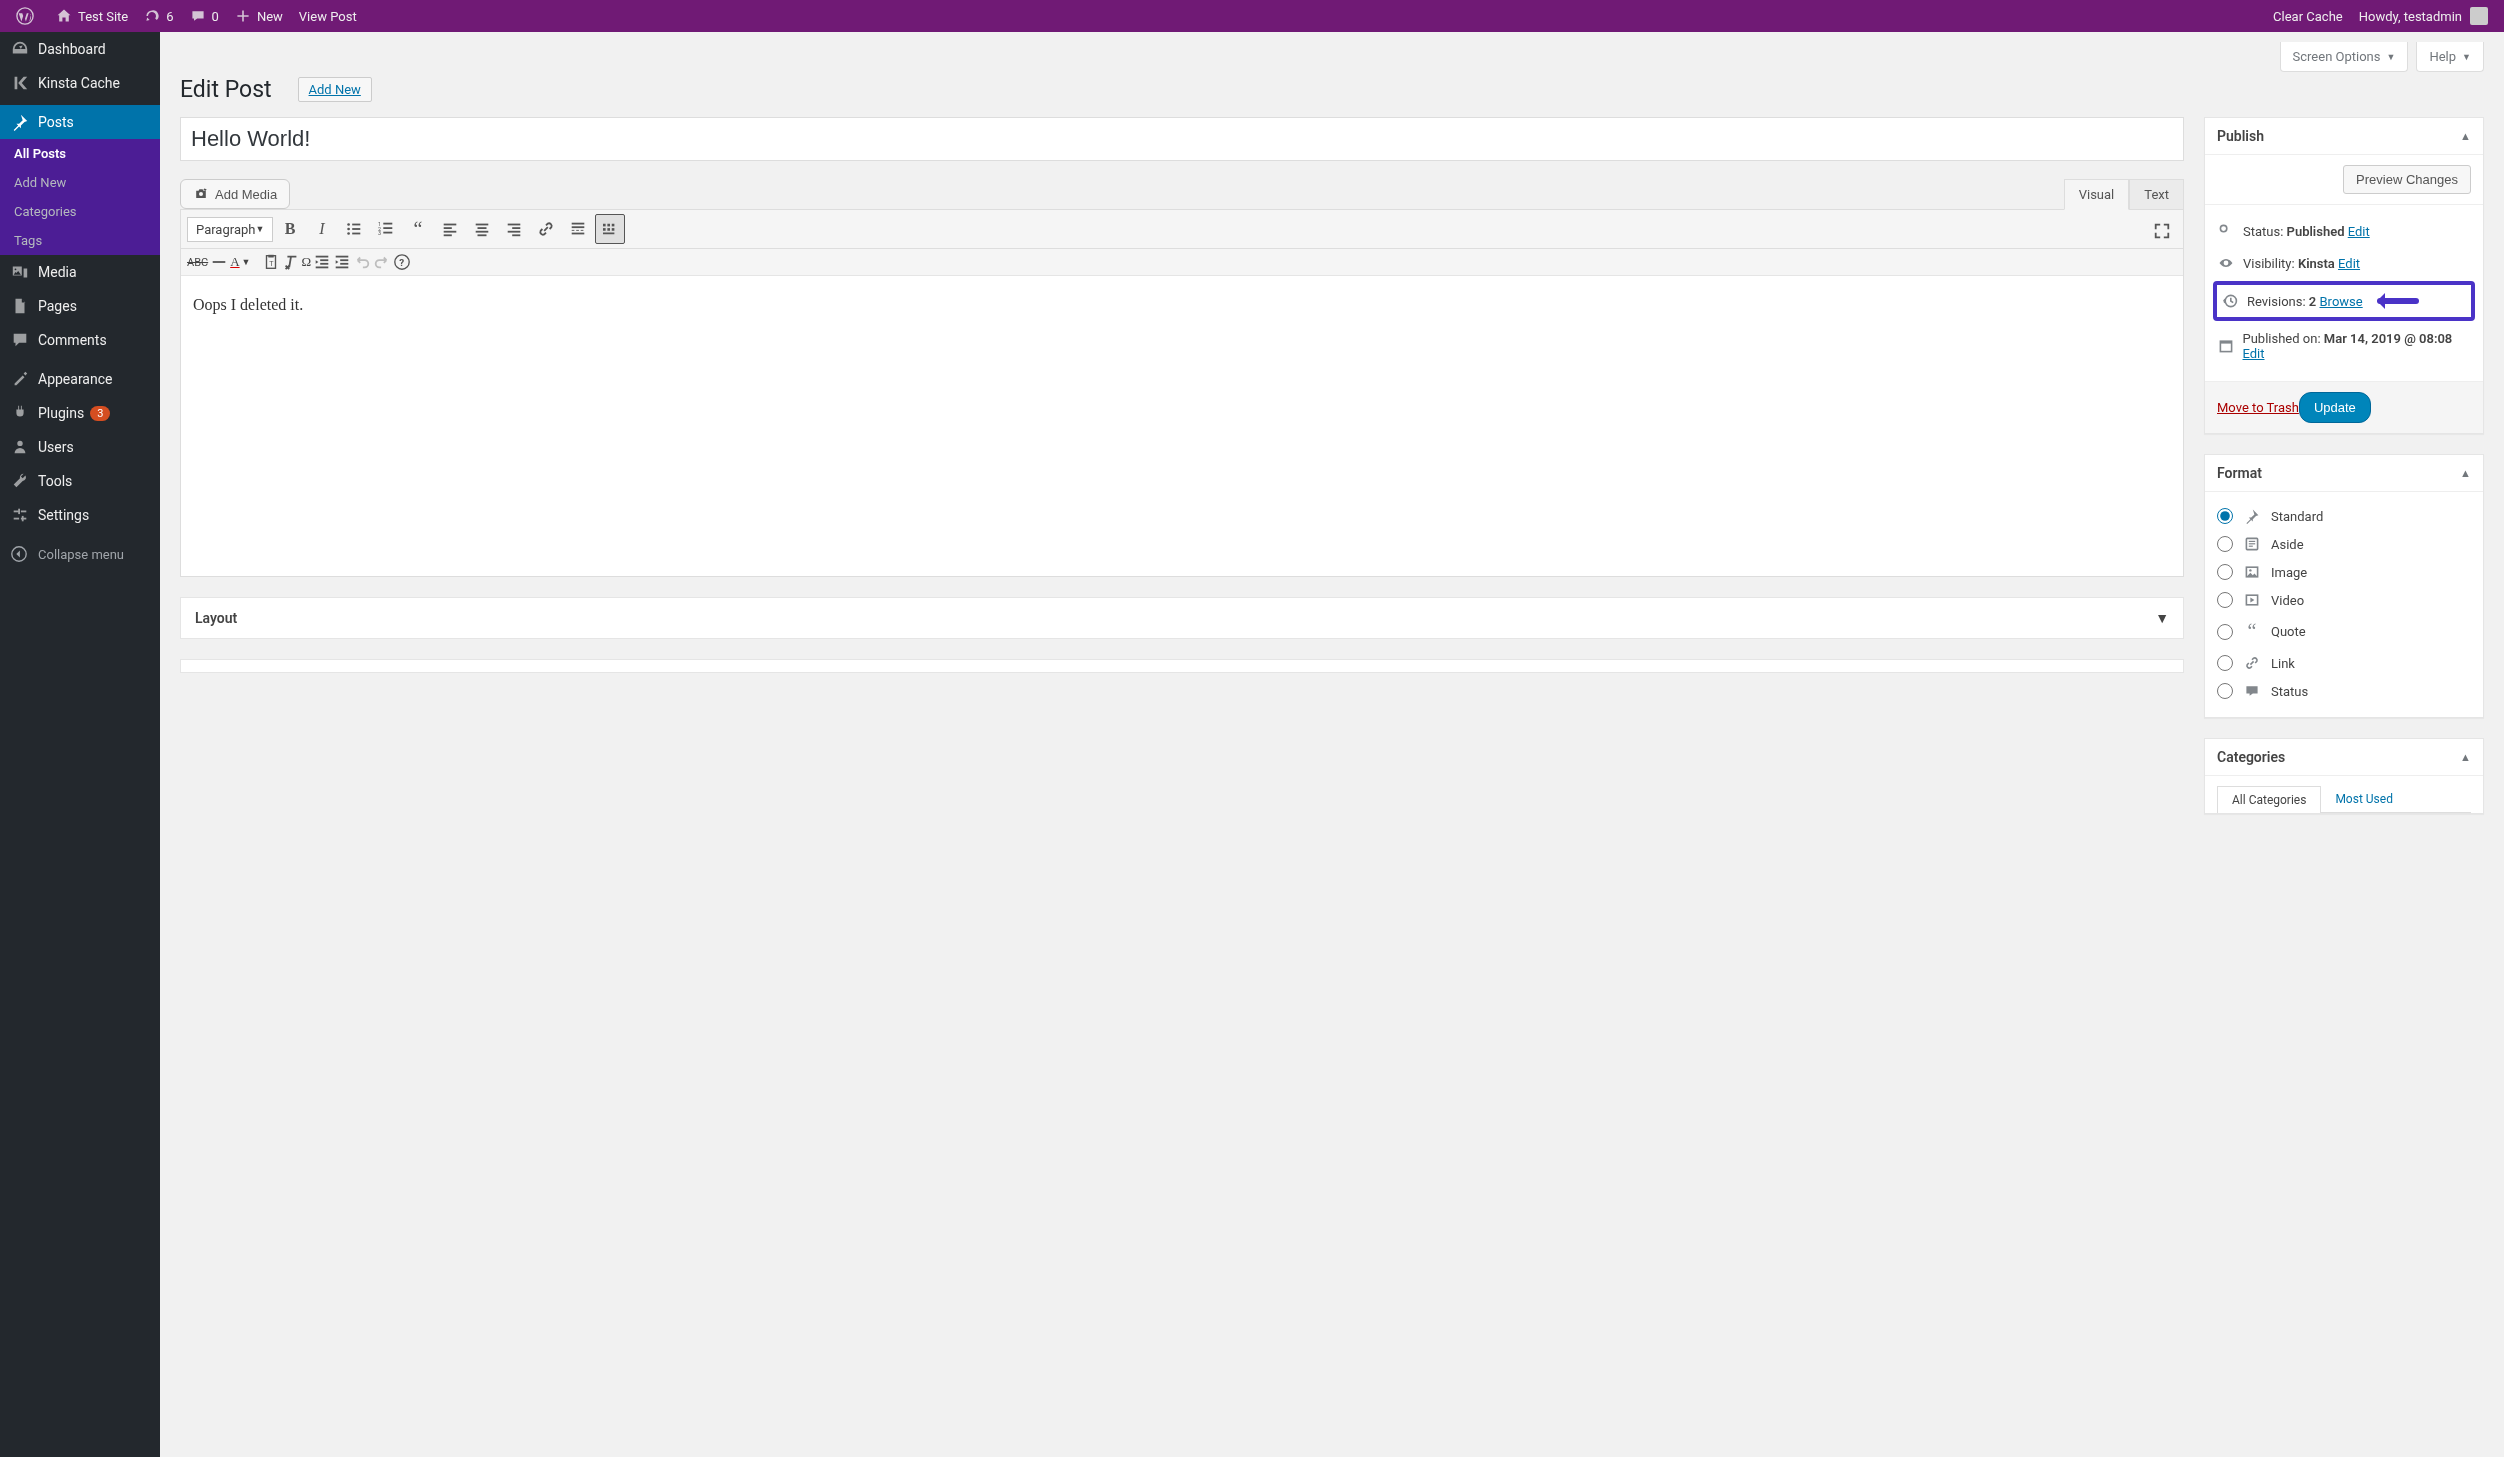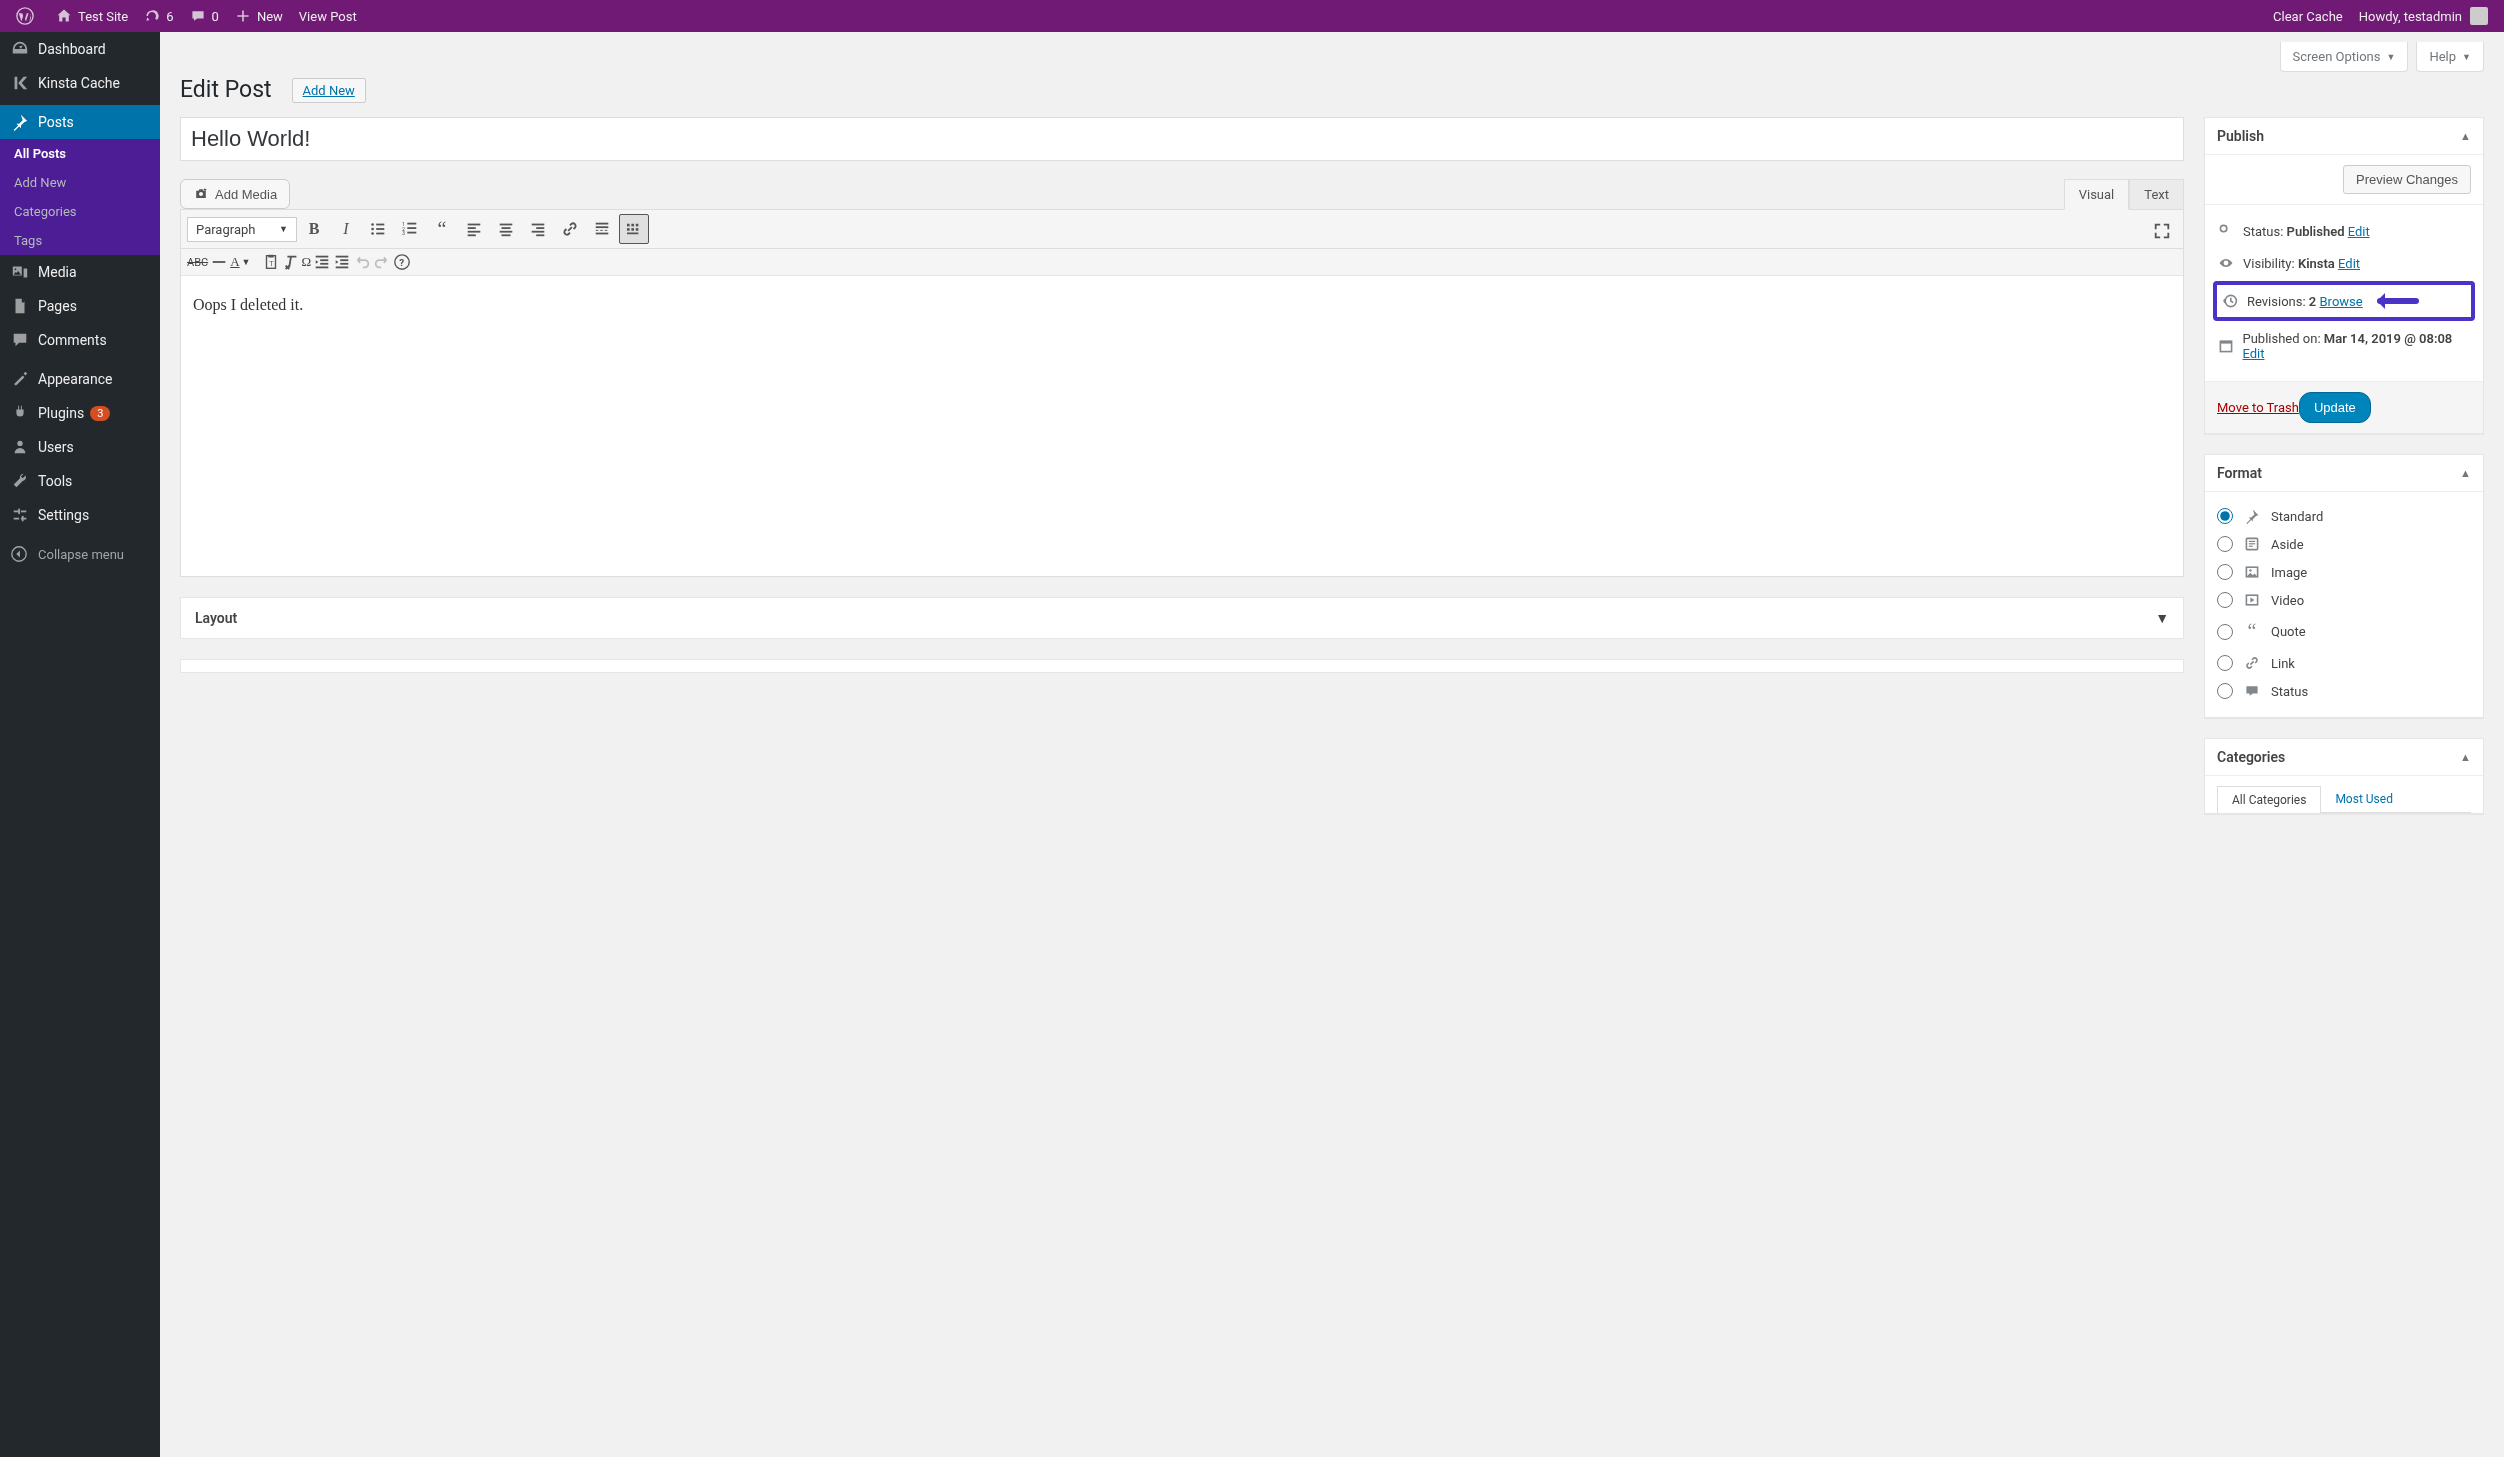--- a/index.html
+++ b/index.html
@@ -29,21 +29,21 @@
 #adminmenu .badge { background: #d54e21; color: #fff; border-radius: 10px; font-size: 11px; padding: 1px 7px; margin-left: 6px; }
 
 
 #wpbody { margin-left: 160px; padding-top: 32px; }
 #wpbody-content { padding: 10px 20px 40px 20px; }
 
 .screen-meta { display: flex; justify-content: flex-end; gap: 8px; margin-bottom: 4px; }
 .screen-meta-toggle { background: #fff; border: 1px solid #ddd; border-top: none; border-radius: 0 0 4px 4px; padding: 7px 12px; color: #72777c; cursor: pointer; font-size: 13px; display: flex; align-items: center; gap: 6px; }
 .screen-meta-toggle .tri { font-size: 9px; }
 
-.wrap-head { display: flex; align-items: flex-end; gap: 20px; margin: 4px 0 14px 0; }
+.wrap-head { display: flex; align-items: center; gap: 26px; margin: 4px 0 14px 0; }
 .wrap-head h1 { font-size: 23px; font-weight: 400; color: #23282d; }
 .page-title-action { border: 1px solid #ccc; background: #f7f7f7; padding: 4px 10px; color: #0073aa; font-size: 13px; border-radius: 2px; cursor: pointer; }
 
 .two-col { display: flex; gap: 20px; align-items: flex-start; }
 .col-main { flex: 1; min-width: 0; }
 .col-side { width: 280px; }
 
 #titlewrap input { width: 100%; font-size: 22px; padding: 6px 10px; border: 1px solid #ddd; background: #fff; color: #32373c; height: 44px; }
 .permalink-row { padding: 8px 10px 0 10px; font-size: 13px; color: #666; display: flex; align-items: center; gap: 8px; flex-wrap: wrap; }
 .permalink-row .perma-url { color: #0073aa; text-decoration: underline; }
@@ -51,21 +51,21 @@
 
 #postdivrich { margin-top: 18px; }
 .media-row { display: flex; justify-content: space-between; align-items: center; }
 .add-media-btn { border: 1px solid #ccc; background: #f7f7f7; padding: 6px 12px; font-size: 13px; cursor: pointer; display: flex; align-items: center; gap: 6px; color: #555; border-radius: 6px; }
 .editor-tabs { display: flex; }
 .editor-tab { border: 1px solid #ddd; border-bottom: none; background: #ebebeb; padding: 7px 14px; font-size: 13px; color: #555; cursor: pointer; }
 .editor-tab.active { background: #f5f5f5; border-bottom: 1px solid #f5f5f5; margin-bottom: -1px; position: relative; z-index: 2; }
 
 .editor-box { border: 1px solid #ddd; background: #fff; }
 .toolbar { background: #f5f5f5; border-bottom: 1px solid #ddd; padding: 4px 6px; display: flex; align-items: center; flex-wrap: wrap; gap: 2px; position: relative; }
-.toolbar .tb-select { border: 1px solid #ccc; background: #fff; padding: 4px 8px; font-size: 13px; width: 110px; display:flex; justify-content:space-between; align-items:center; cursor: pointer; }
+.toolbar .tb-select { border: 1px solid #ccc; background: #fff; padding: 4px 8px; font-size: 13px; width: 86px; display:flex; justify-content:space-between; align-items:center; cursor: pointer; }
 .toolbar .tb-btn { width: 30px; height: 30px; display: flex; align-items: center; justify-content: center; cursor: pointer; color: #555; border-radius: 2px; font-size: 16px; }
 .toolbar .tb-btn.boxed { border: 1px solid #555; background: #e0e0e0; }
 .toolbar .expand-btn { position: absolute; right: 6px; top: 6px; }
 .toolbar2 { background: #f5f5f5; border-bottom: 1px solid #e5e5e5; padding: 4px 6px; display: flex; align-items: center; gap: 2px; }
 .editor-content { padding: 20px 12px; min-height: 300px; font-family: Georgia, serif; font-size: 16px; color: #333; }
 .editor-status { border-top: 1px solid #ddd; background: #fff; padding: 8px 12px; font-size: 13px; color: #666; display: flex; justify-content: space-between; }
 
 
 .postbox { background: #fff; border: 1px solid #e5e5e5; box-shadow: 0 1px 1px rgba(0,0,0,0.04); margin-bottom: 20px; }
 .postbox .hndle { padding: 10px 12px; font-size: 14px; font-weight: 600; border-bottom: 1px solid #eee; display: flex; justify-content: space-between; align-items: center; cursor: pointer; }

